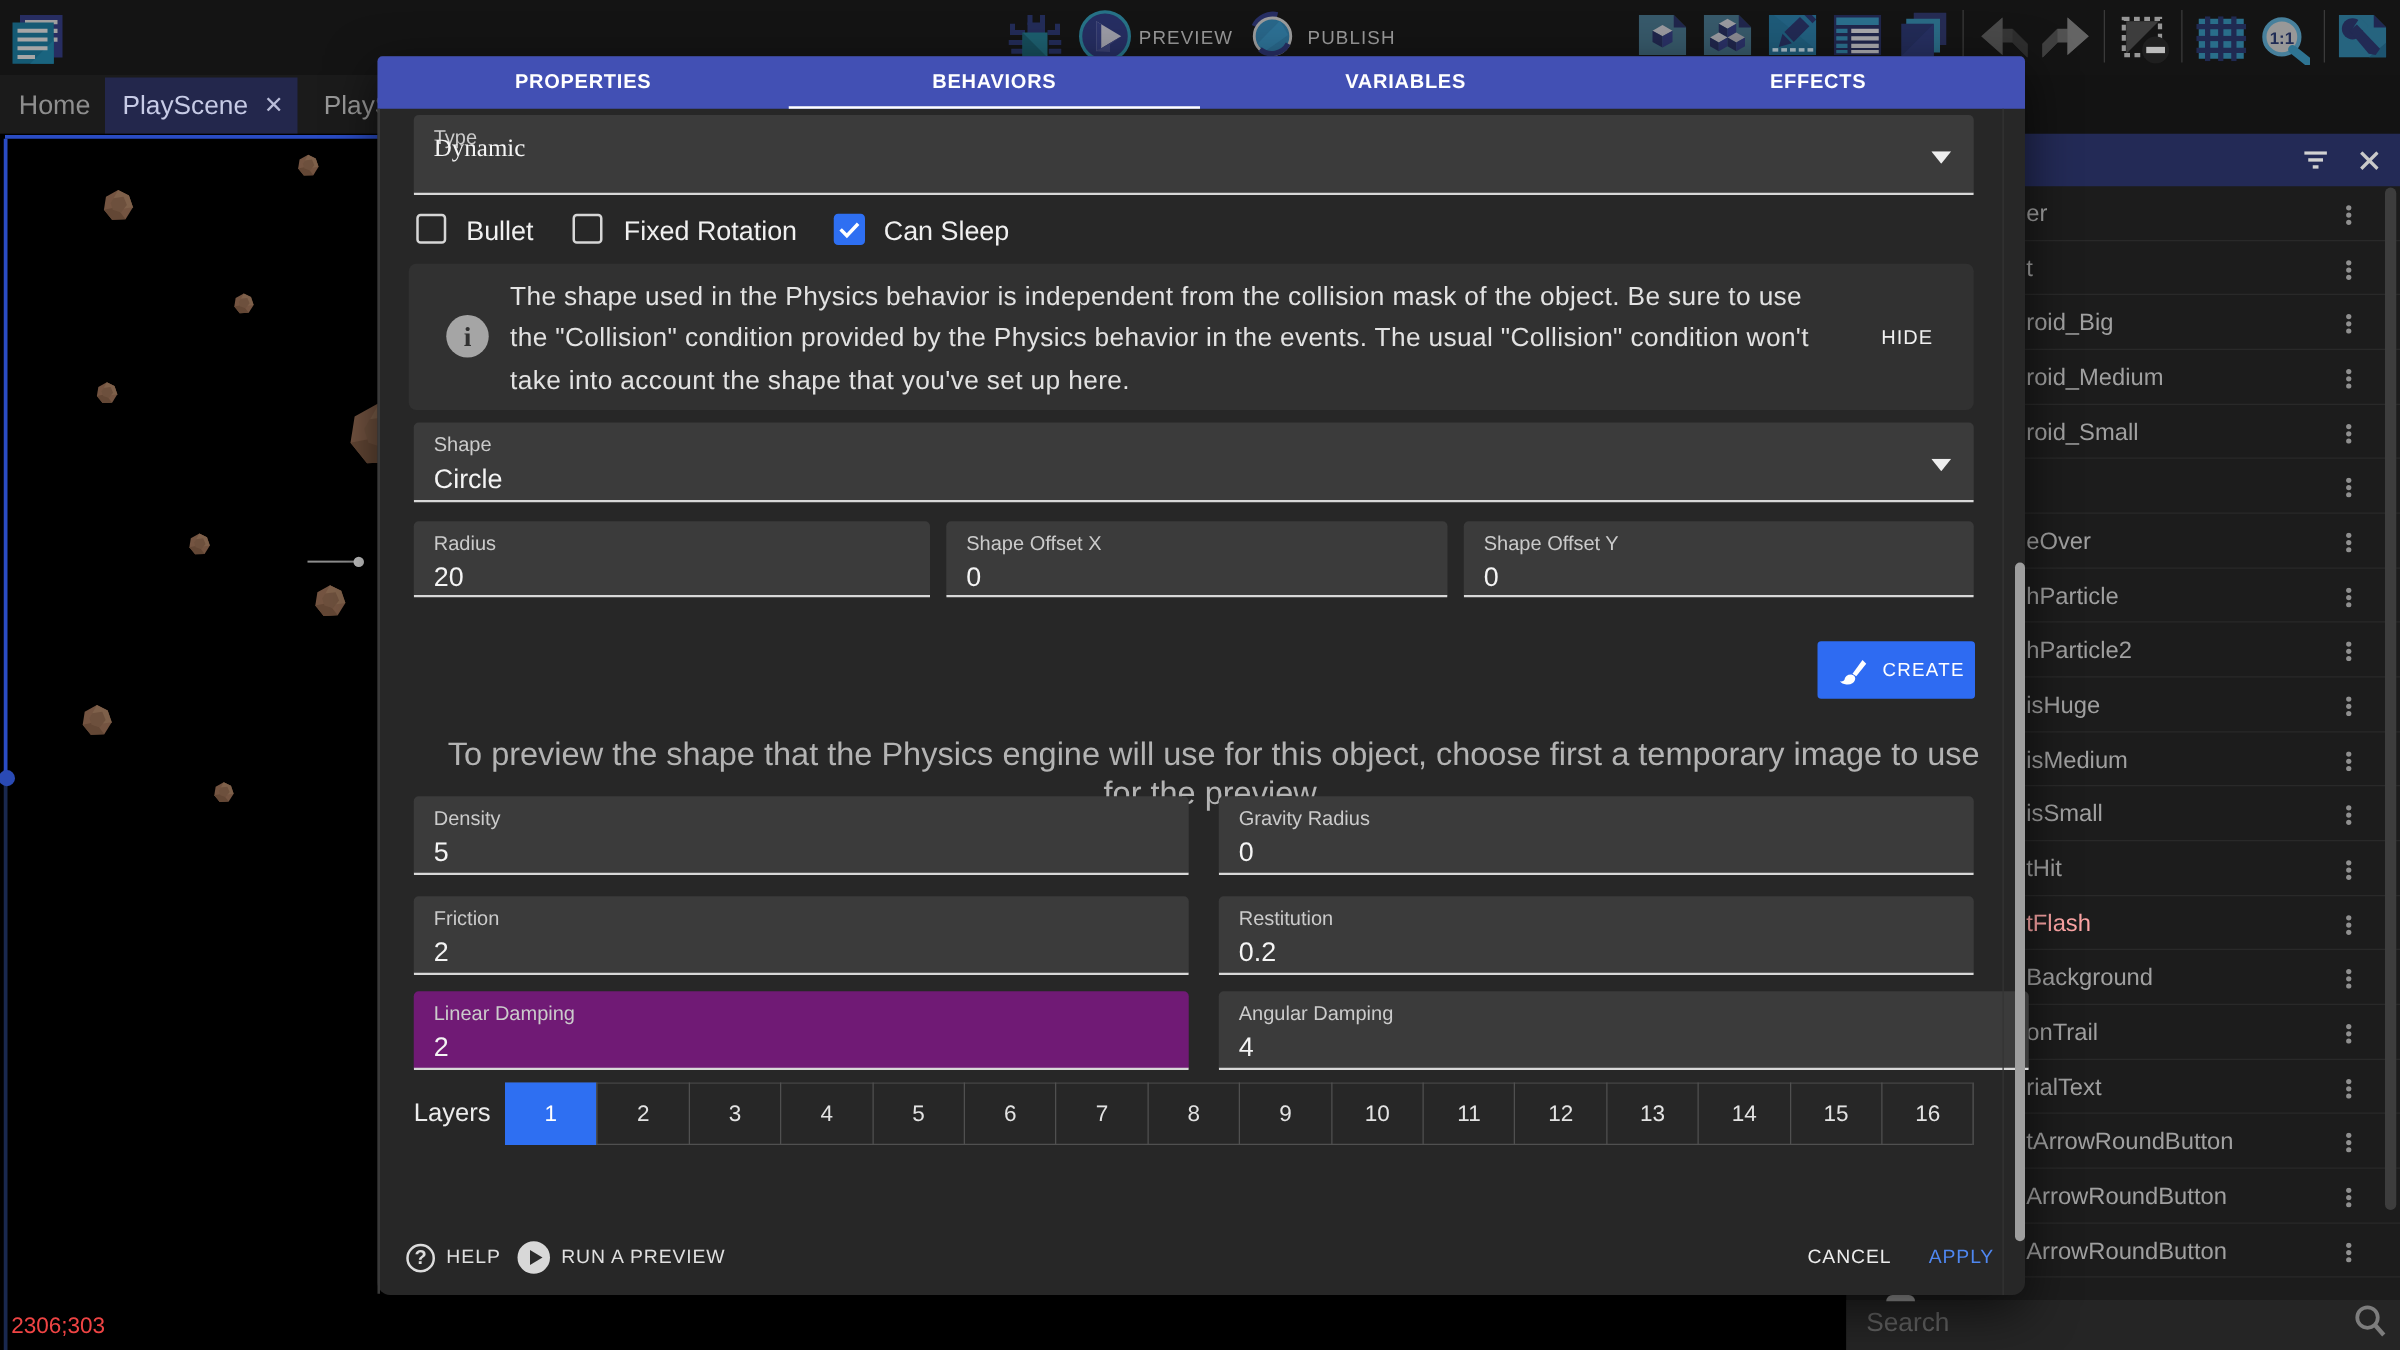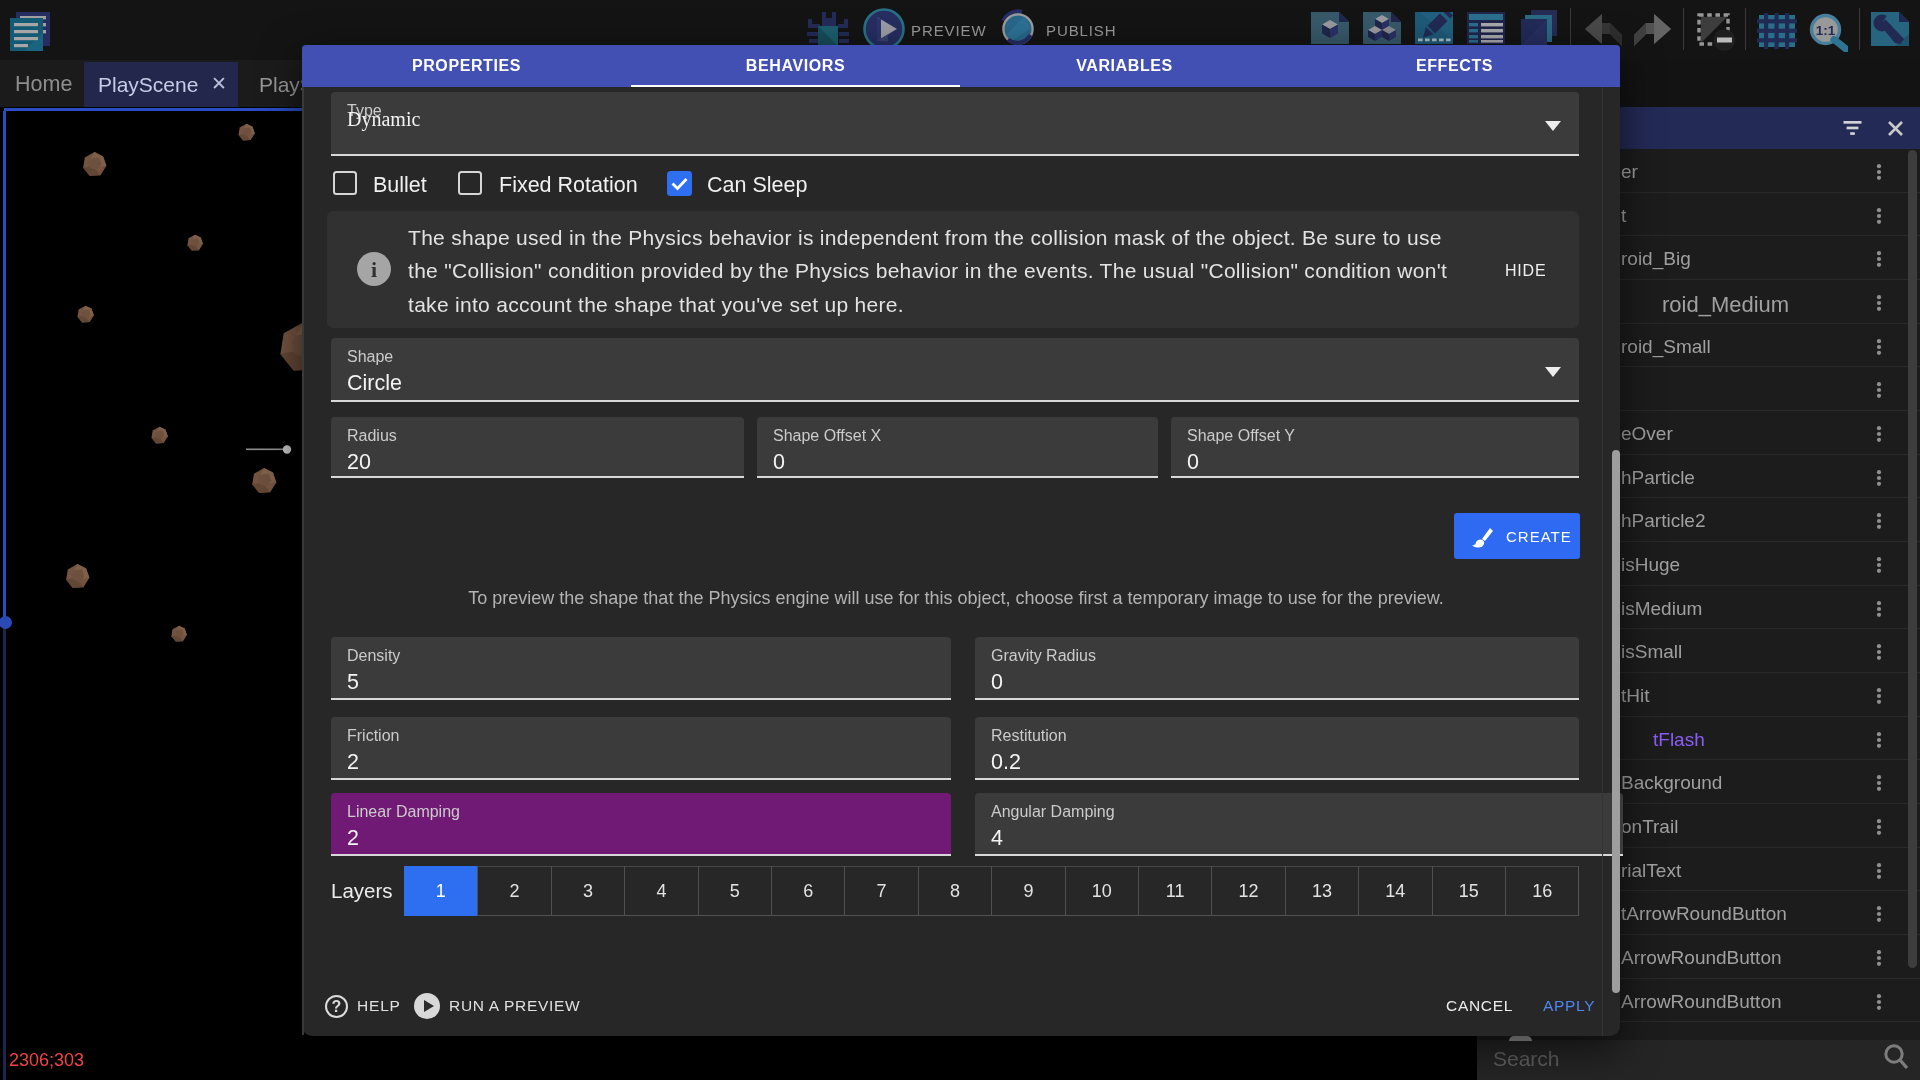--- a/index.html
+++ b/index.html
@@ -246,21 +246,21 @@
       <circle cx="3" cy="13.8" r="2.1" fill="#8f8f8f"></circle>
     </svg>
   <div class="abs" style="left:1477px;top:236.3px;width:443px;height:43.67px;border-bottom:1px solid #292929;"></div>
   <div class="abs" style="left:1621px;top:248.2px;font-size:19px;color:#a0a0a0;">roid_Big</div>
   <svg class="abs" style="left:1876px;top:251.2px;" width="6" height="16" viewBox="0 0 6 16">
       <circle cx="3" cy="2.2" r="2.1" fill="#8f8f8f"></circle>
       <circle cx="3" cy="8" r="2.1" fill="#8f8f8f"></circle>
       <circle cx="3" cy="13.8" r="2.1" fill="#8f8f8f"></circle>
     </svg>
   <div class="abs" style="left:1477px;top:280.0px;width:443px;height:43.67px;border-bottom:1px solid #292929;"></div>
-  <div class="abs" style="left:1621px;top:291.8px;font-size:22px;color:#a0a0a0;padding-left:41px;">roid_Medium</div>
+  <div class="abs" style="left:1621px;top:291.8px;font-size:19px;color:#a0a0a0;">roid_Medium</div>
   <svg class="abs" style="left:1876px;top:294.8px;" width="6" height="16" viewBox="0 0 6 16">
       <circle cx="3" cy="2.2" r="2.1" fill="#8f8f8f"></circle>
       <circle cx="3" cy="8" r="2.1" fill="#8f8f8f"></circle>
       <circle cx="3" cy="13.8" r="2.1" fill="#8f8f8f"></circle>
     </svg>
   <div class="abs" style="left:1477px;top:323.7px;width:443px;height:43.67px;border-bottom:1px solid #292929;"></div>
   <div class="abs" style="left:1621px;top:335.5px;font-size:19px;color:#a0a0a0;">roid_Small</div>
   <svg class="abs" style="left:1876px;top:338.5px;" width="6" height="16" viewBox="0 0 6 16">
       <circle cx="3" cy="2.2" r="2.1" fill="#8f8f8f"></circle>
       <circle cx="3" cy="8" r="2.1" fill="#8f8f8f"></circle>
@@ -315,21 +315,21 @@
       <circle cx="3" cy="13.8" r="2.1" fill="#8f8f8f"></circle>
     </svg>
   <div class="abs" style="left:1477px;top:673.0px;width:443px;height:43.67px;border-bottom:1px solid #292929;"></div>
   <div class="abs" style="left:1621px;top:684.9px;font-size:19px;color:#a0a0a0;">tHit</div>
   <svg class="abs" style="left:1876px;top:687.9px;" width="6" height="16" viewBox="0 0 6 16">
       <circle cx="3" cy="2.2" r="2.1" fill="#8f8f8f"></circle>
       <circle cx="3" cy="8" r="2.1" fill="#8f8f8f"></circle>
       <circle cx="3" cy="13.8" r="2.1" fill="#8f8f8f"></circle>
     </svg>
   <div class="abs" style="left:1477px;top:716.7px;width:443px;height:43.67px;border-bottom:1px solid #292929;"></div>
-  <div class="abs" style="left:1621px;top:728.5px;font-size:19px;color:#8b5cf6;padding-left:32px;">tFlash</div>
+  <div class="abs" style="left:1621px;top:728.5px;font-size:19px;color:#fca5a5;">tFlash</div>
   <svg class="abs" style="left:1876px;top:731.5px;" width="6" height="16" viewBox="0 0 6 16">
       <circle cx="3" cy="2.2" r="2.1" fill="#8f8f8f"></circle>
       <circle cx="3" cy="8" r="2.1" fill="#8f8f8f"></circle>
       <circle cx="3" cy="13.8" r="2.1" fill="#8f8f8f"></circle>
     </svg>
   <div class="abs" style="left:1477px;top:760.4px;width:443px;height:43.67px;border-bottom:1px solid #292929;"></div>
   <div class="abs" style="left:1621px;top:772.2px;font-size:19px;color:#a0a0a0;">Background</div>
   <svg class="abs" style="left:1876px;top:775.2px;" width="6" height="16" viewBox="0 0 6 16">
       <circle cx="3" cy="2.2" r="2.1" fill="#8f8f8f"></circle>
       <circle cx="3" cy="8" r="2.1" fill="#8f8f8f"></circle>
@@ -431,21 +431,21 @@
     <div class="abs" style="left:16px;top:10px;font-size:16px;color:#cbcbcb;">Shape Offset Y</div>
     <div class="abs" style="left:16px;top:33px;font-size:21.5px;color:#f4f4f4;">0</div>
   </div>
   <div class="abs" style="left:1152px;top:468px;width:126px;height:46px;background:#2e6bf2;border-radius:3px;">
     <svg class="abs" style="left:14px;top:10px;" width="27" height="27" viewBox="0 0 27 27">
       <path d="M14 16 L22 5 L25 8 L17 18 Z" fill="#fff"></path>
       <path d="M13 16.5 Q17 17.5 16 21 Q14.5 25 9 24.5 Q5.5 24.3 4 22 Q6.5 22.5 7.5 21 Q8 16.5 13 16.5 Z" fill="#fff"></path>
     </svg>
     <div class="abs" style="left:52px;top:15px;font-size:15px;letter-spacing:1px;color:#fff;">CREATE</div>
   </div>
-  <div class="abs" style="left:30px;top:543px;width:1248px;text-align:center;font-size:18px;color:#b3b3b3;">To preview the shape that the Physics engine will use for this object, choose first a temporary image to use for the preview.</div>
+  <div class="abs" style="left:45px;top:543px;width:1248px;text-align:center;font-size:26px;color:#b3b3b3;">To preview the shape that the Physics engine will use for this object, choose first a temporary image to use for the preview.</div>
   <div class="abs" style="left:29px;top:592px;width:620px;height:63px;background:#3b3b3b;border-radius:4px 4px 0 0;border-bottom:2px solid #d8d8d8;">
     <div class="abs" style="left:16px;top:10px;font-size:16px;color:#cbcbcb;">Density</div>
     <div class="abs" style="left:16px;top:33px;font-size:21.5px;color:#f4f4f4;">5</div>
   </div>
   <div class="abs" style="left:673px;top:592px;width:604px;height:63px;background:#3b3b3b;border-radius:4px 4px 0 0;border-bottom:2px solid #d8d8d8;">
     <div class="abs" style="left:16px;top:10px;font-size:16px;color:#cbcbcb;">Gravity Radius</div>
     <div class="abs" style="left:16px;top:33px;font-size:21.5px;color:#f4f4f4;">0</div>
   </div>
   <div class="abs" style="left:29px;top:672px;width:620px;height:63px;background:#3b3b3b;border-radius:4px 4px 0 0;border-bottom:2px solid #d8d8d8;">
     <div class="abs" style="left:16px;top:10px;font-size:16px;color:#cbcbcb;">Friction</div>

